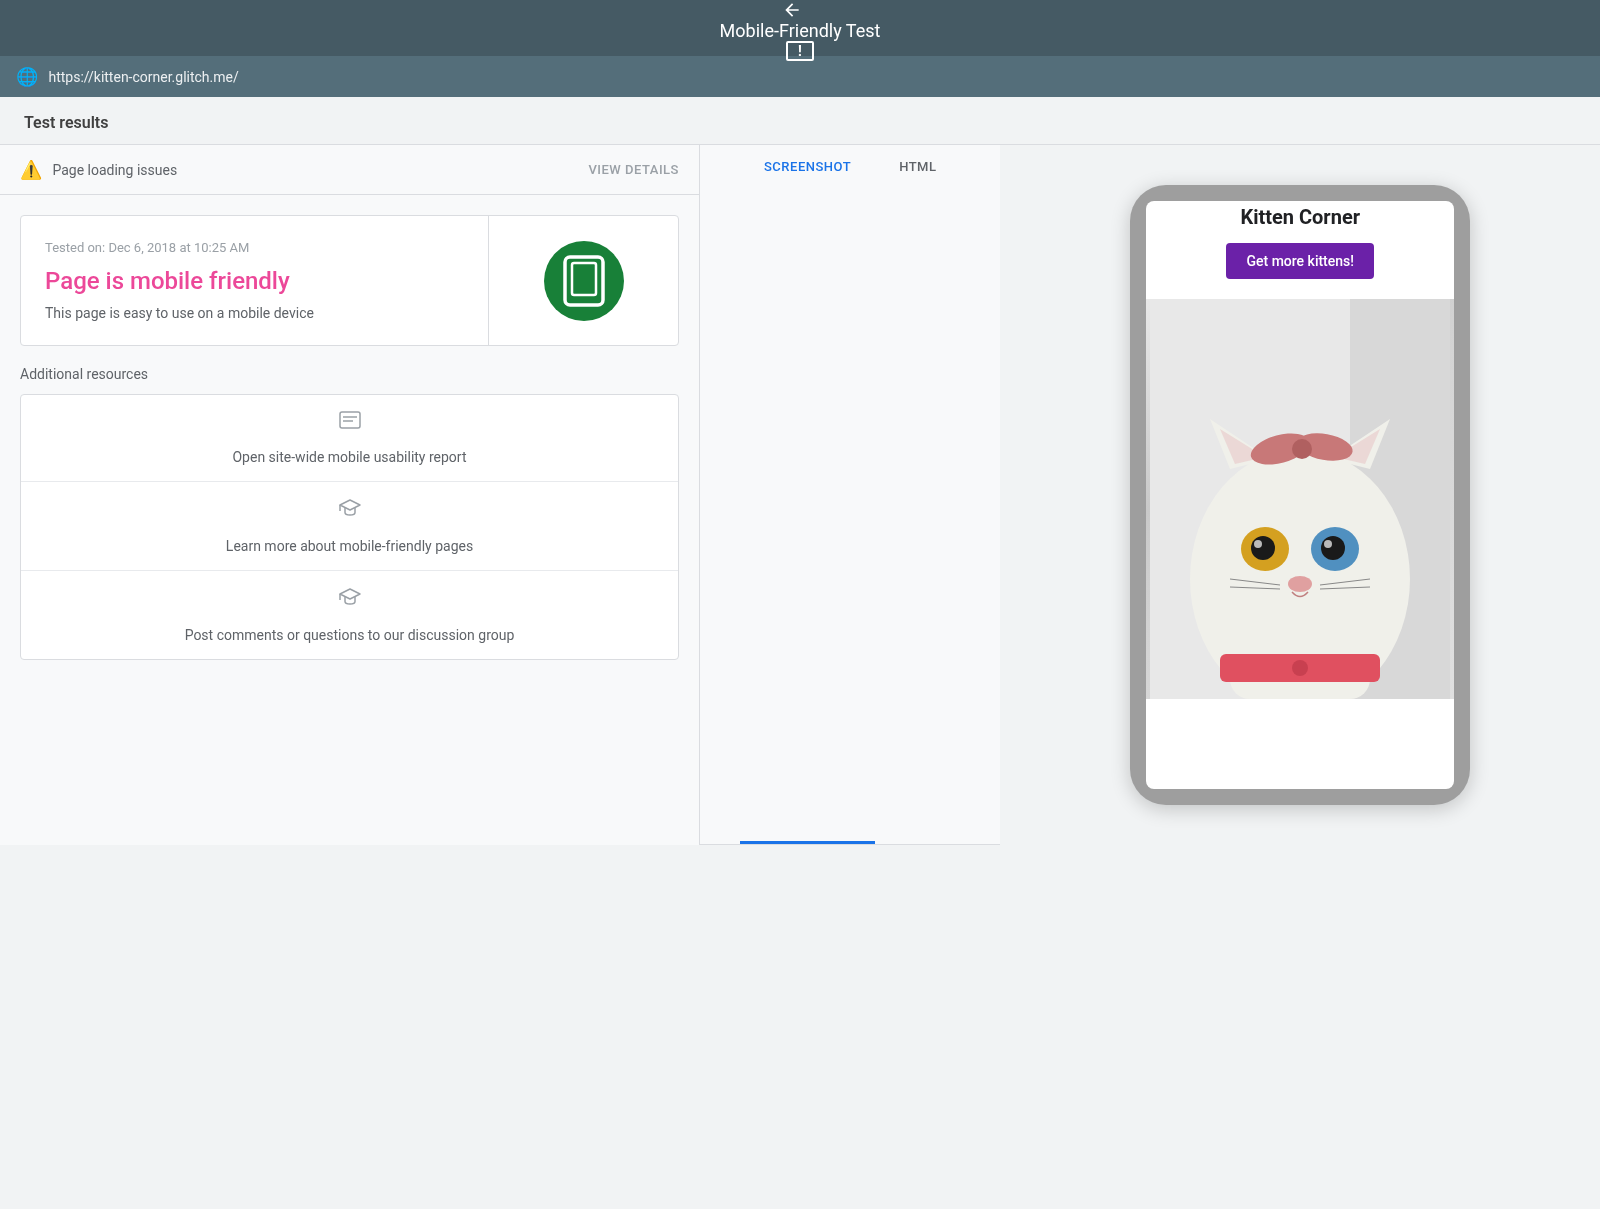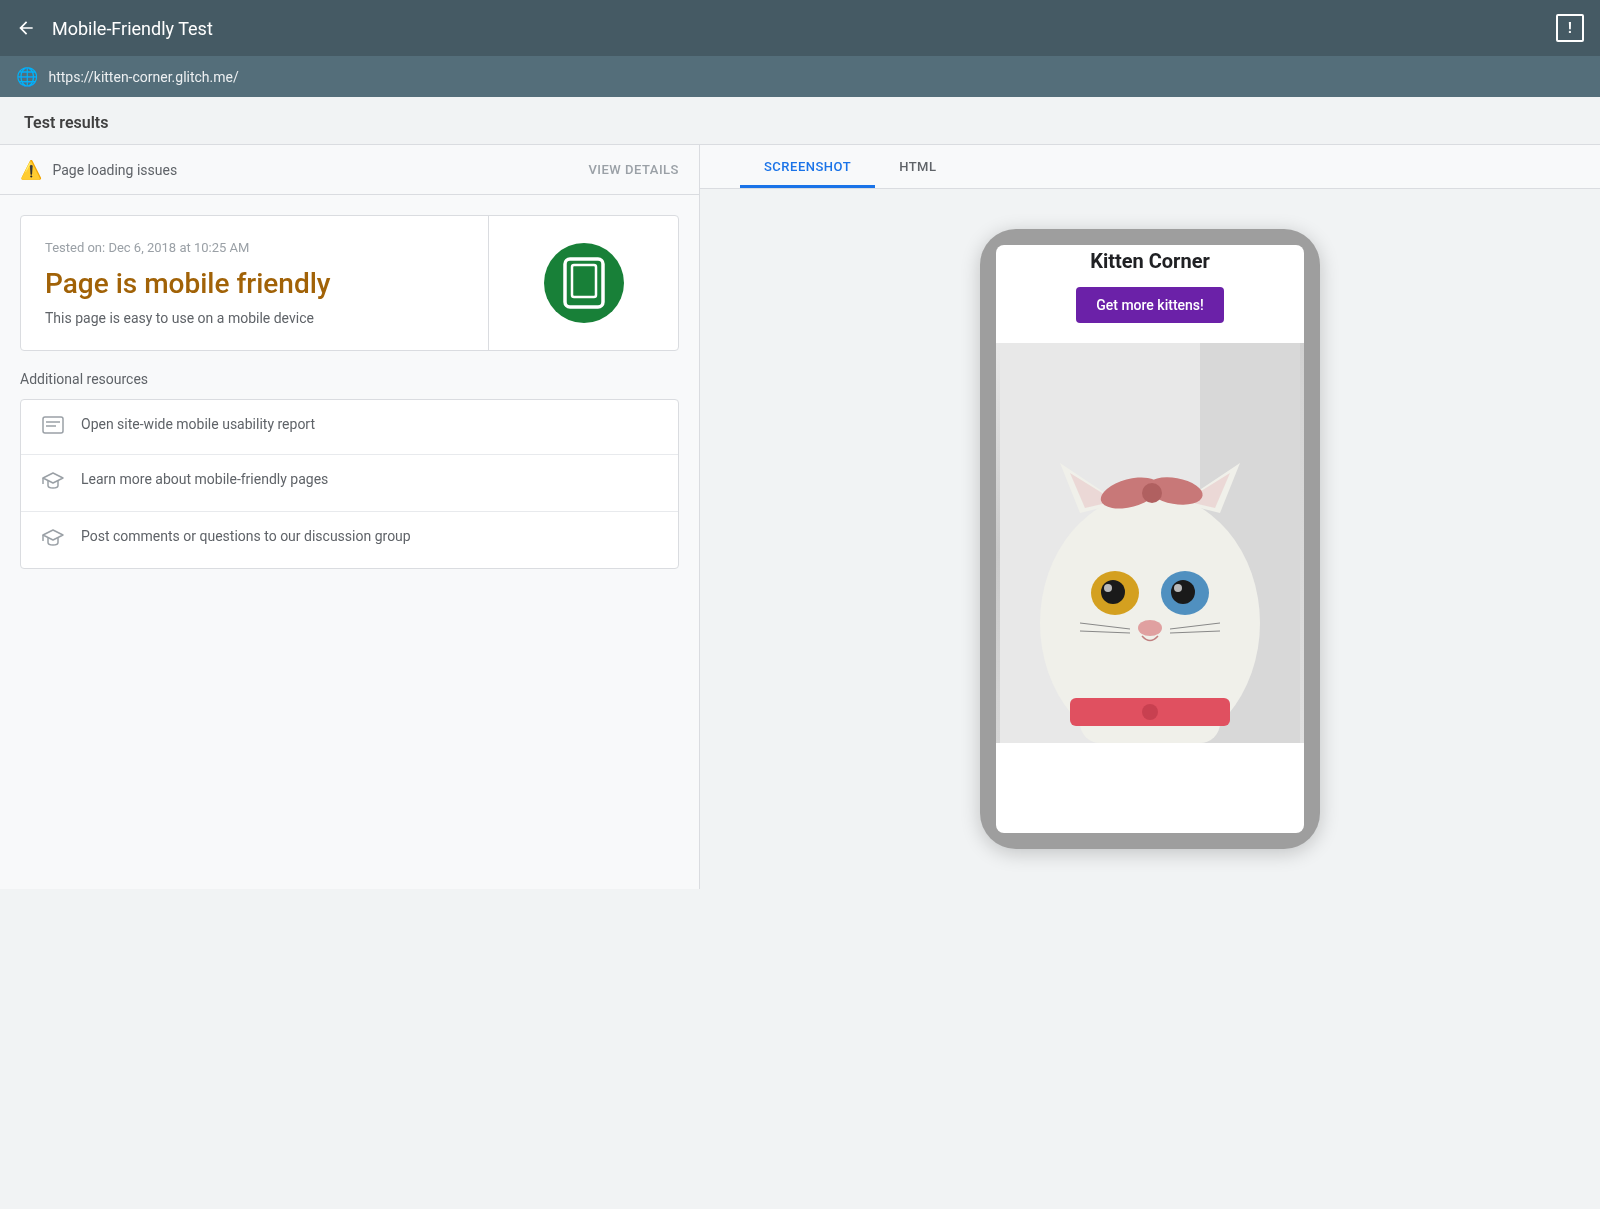--- a/index.html
+++ b/index.html
@@ -6,20 +6,21 @@
     body { font-family: 'Roboto', Arial, sans-serif; background: #f1f3f4; color: #202124; }
 
     
     .top-bar {
       background: #455a64;
       color: white;
       display: flex;
       align-items: center;
       padding: 0 16px;
       height: 56px;
+      flex-direction: column;
     }
     .top-bar-back {
       cursor: pointer;
       margin-right: 16px;
       font-size: 20px;
       color: white;
       background: none;
       border: none;
       display: flex;
       align-items: center;
@@ -138,23 +139,23 @@
       align-items: center;
       justify-content: center;
       border-left: 1px solid #dadce0;
     }
     .tested-on {
       font-size: 13px;
       color: #9aa0a6;
       margin-bottom: 12px;
     }
     .mobile-friendly-title {
-      font-size: 28px;
+      font-size: 24px;
       font-weight: 500;
-      color: #a16207;
+      color: #ec4899;
       margin-bottom: 10px;
     }
     .mobile-friendly-desc {
       font-size: 14px;
       color: #5f6368;
     }
 
     
     .mobile-icon-circle {
       width: 80px;
@@ -176,46 +177,47 @@
       margin-bottom: 12px;
     }
     .resources-card {
       background: white;
       border: 1px solid #dadce0;
       border-radius: 4px;
       overflow: hidden;
     }
     .resource-item {
       display: flex;
-      align-items: flex-start;
+      align-items: center;
       padding: 16px 20px;
       border-bottom: 1px solid #e8eaed;
       cursor: pointer;
       gap: 16px;
+      flex-direction: column;
     }
     .resource-item:last-child {
       border-bottom: none;
     }
     .resource-icon {
       color: #9aa0a6;
       font-size: 18px;
       width: 24px;
       text-align: center;
     }
     .resource-text {
       font-size: 14px;
       color: #5f6368;
     }
 
     
     .right-panel {
       flex: 1;
       background: #f1f3f4;
       display: flex;
-      flex-direction: column;
+      flex-direction: row;
     }
 
     
     .tab-bar {
       display: flex;
       background: #f8f9fa;
       border-bottom: 1px solid #dadce0;
       padding: 0 40px;
     }
     .tab-item {

